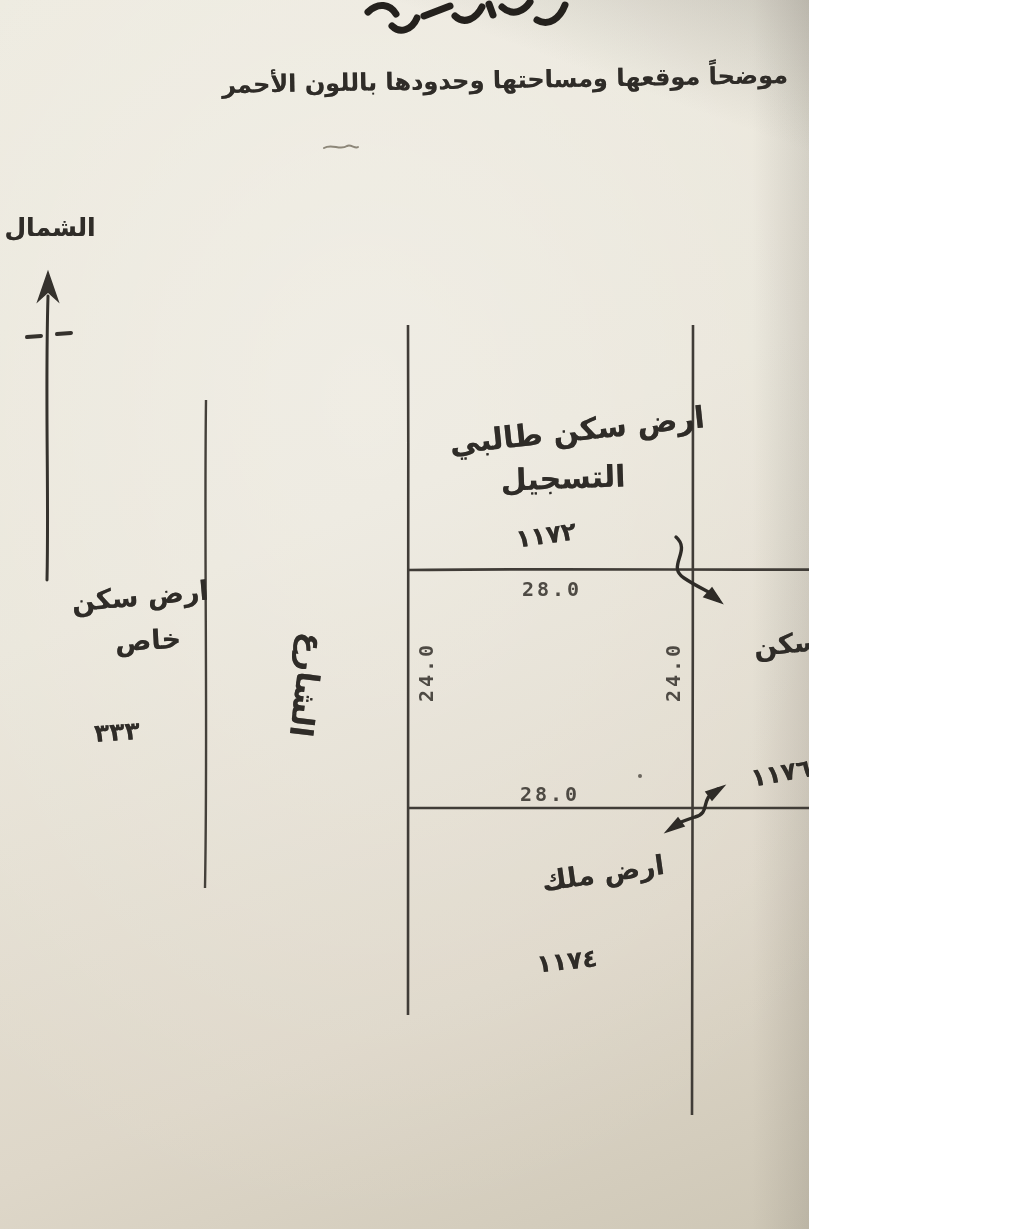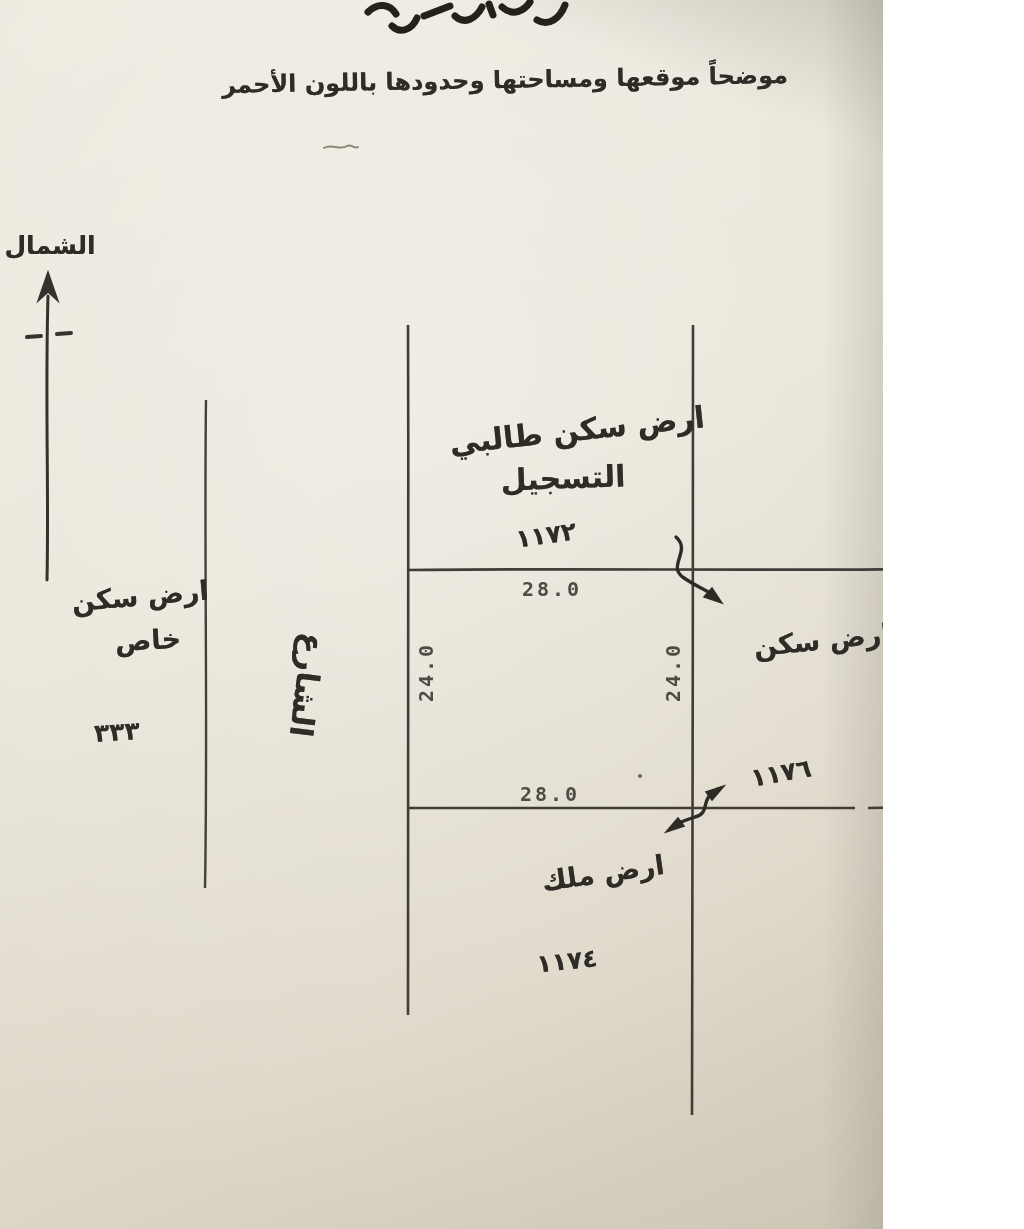--- a/index.html
+++ b/index.html
@@ -1,17 +1,17 @@
 <!DOCTYPE html>
 <html lang="ar"><head>
 <meta charset="utf-8">
 <style>
   html,body{margin:0;padding:0;}
   .page{
-    position:relative;width:883px;height:1229px;overflow:hidden;
+    position:relative;width:809px;height:1229px;overflow:hidden;
     font-family:"DejaVu Sans",sans-serif;
     background:
       linear-gradient(200deg, rgba(95,90,80,.22) 0%, rgba(0,0,0,0) 10%),
       linear-gradient(to right, rgba(0,0,0,0) 93%, rgba(90,85,75,.16) 100%),
       radial-gradient(130% 110% at 45% 32%, rgba(255,255,255,.28), rgba(0,0,0,0) 62%),
       linear-gradient(158deg, #edeadf 0%, #e9e5d9 42%, #ded7c9 76%, #cec7b6 100%);
   }
   .label{
     position:absolute;transform:translate(-50%,-50%);
     color:#2f2c28;white-space:nowrap;direction:rtl;
@@ -79,21 +79,21 @@
     <g fill="#6b665e">
       <circle cx="908" cy="545" r="2.2"></circle>
       <circle cx="911" cy="556" r="1.8"></circle>
       <circle cx="891" cy="639" r="2.4"></circle>
       <circle cx="640" cy="776" r="2"></circle>
     </g>
   </svg>
 
   <div class="label hand" style="left:505px;top:80px;font-size:24px;transform:translate(-50%,-50%) rotate(-1deg);">موضحاً موقعها ومساحتها وحدودها باللون الأحمر</div>
 
-  <div class="label hand" style="left:50px;top:245px;font-size:25px;">الشمال</div>
+  <div class="label hand" style="left:50px;top:227px;font-size:25px;">الشمال</div>
 
   <div class="label hand" style="left:140px;top:596px;font-size:27px;transform:translate(-50%,-50%) rotate(-5deg);">ارض سكن</div>
   <div class="label hand" style="left:148px;top:640px;font-size:27px;transform:translate(-50%,-50%) rotate(-3deg);">خاص</div>
   <div class="label hand" style="left:117px;top:732px;font-size:25px;transform:translate(-50%,-50%) rotate(-4deg);">٣٣٣</div>
 
   <div class="label hand" style="left:307px;top:685px;font-size:31px;transform:translate(-50%,-50%) rotate(97deg);">الشارع</div>
 
   <div class="label hand" style="left:577px;top:430px;font-size:30px;transform:translate(-50%,-50%) rotate(-6deg);">ارض سكن طالبي</div>
   <div class="label hand" style="left:563px;top:478px;font-size:30px;transform:translate(-50%,-50%) rotate(-2deg);">التسجيل</div>
   <div class="label hand" style="left:546px;top:535px;font-size:25px;transform:translate(-50%,-50%) rotate(-8deg);">١١٧٢</div>

